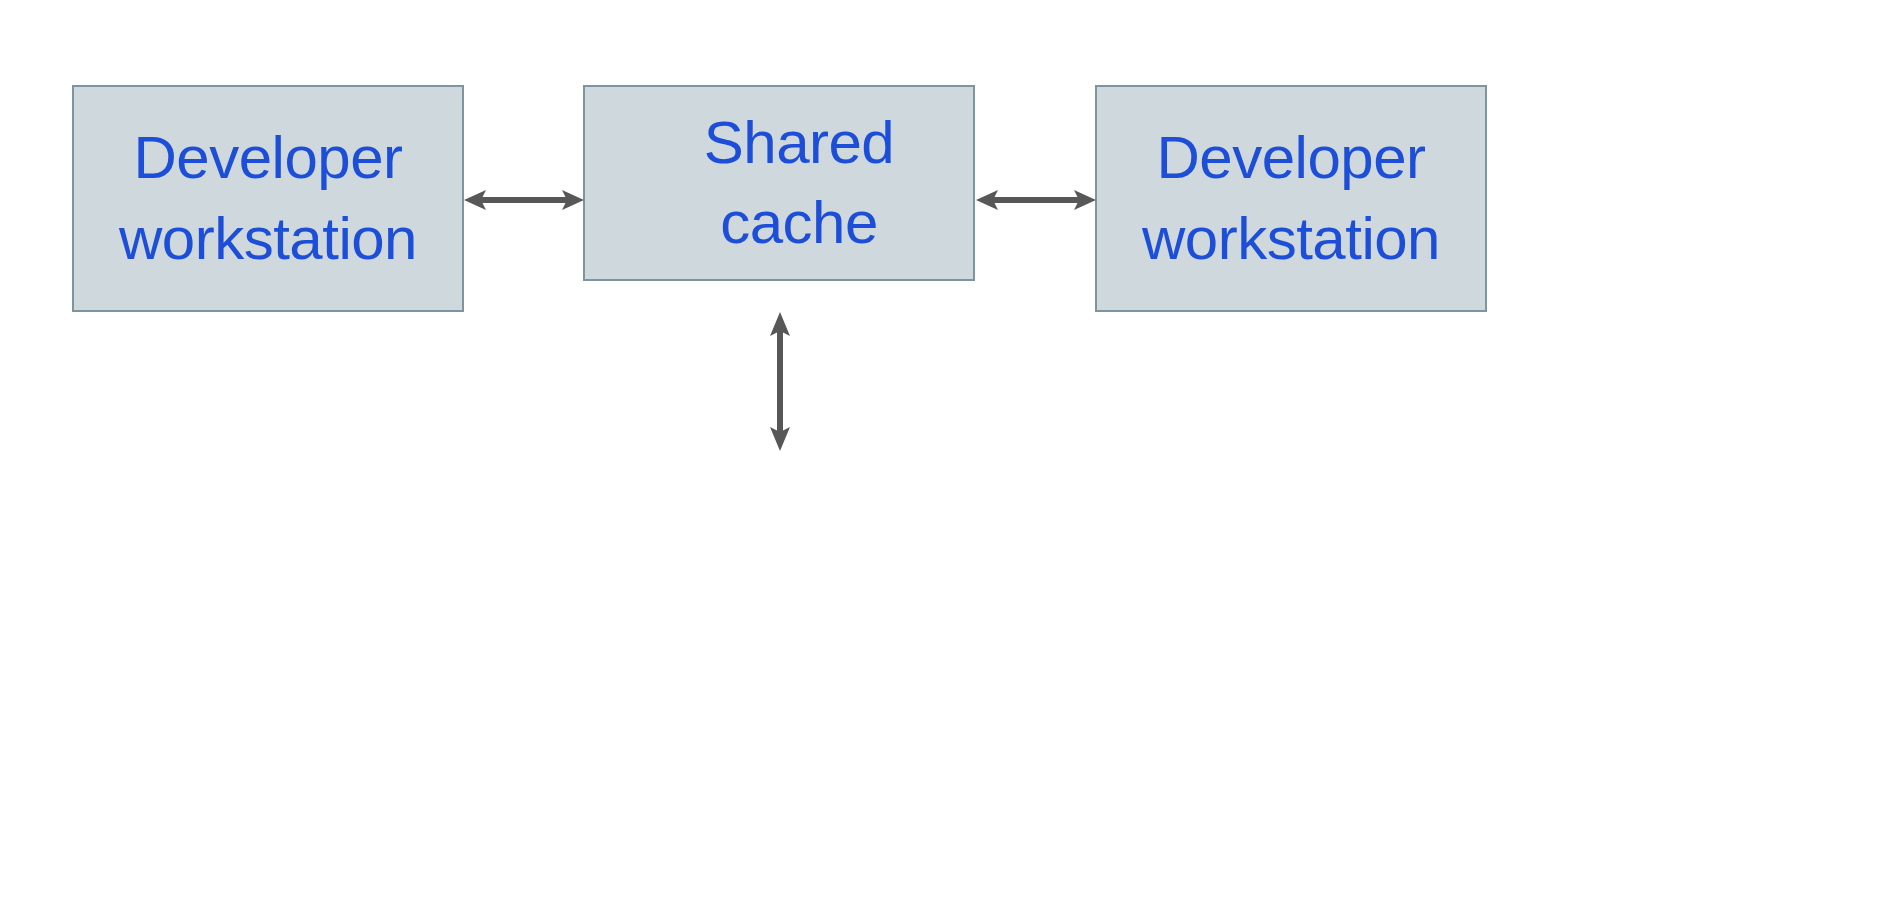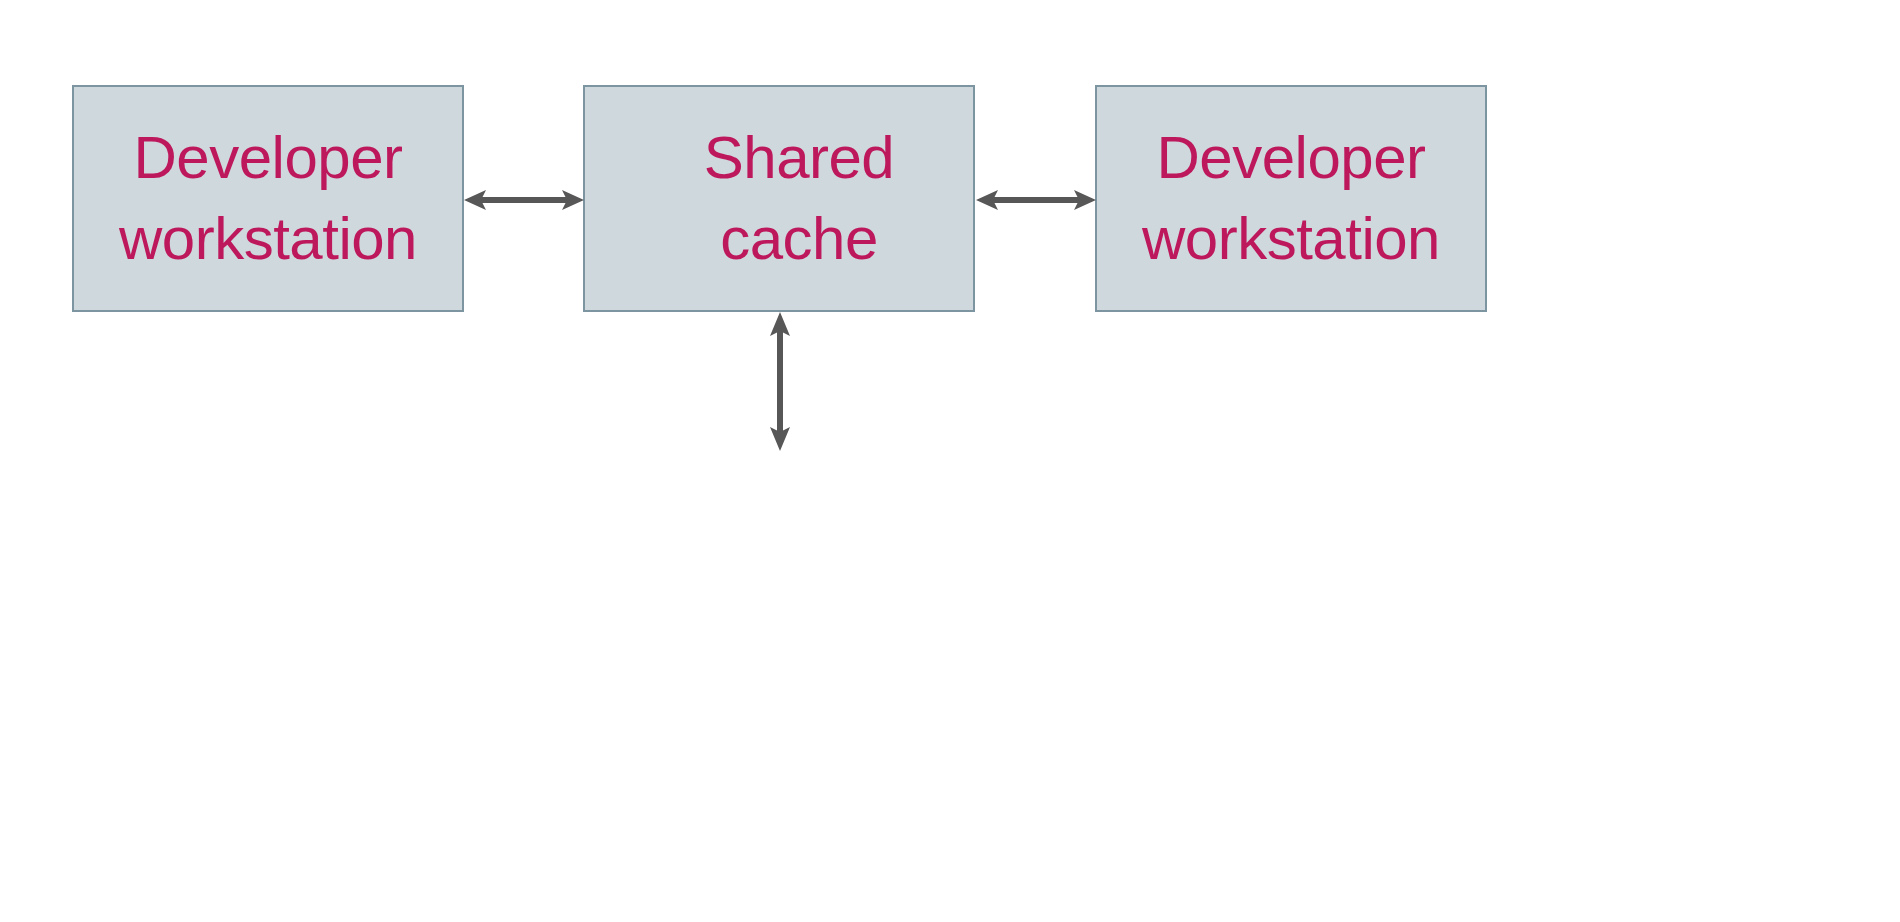--- a/index.html
+++ b/index.html
@@ -19,21 +19,21 @@
   }
   .node {
     position: absolute;
     box-sizing: border-box;
     background: #cfd8dc;
     border: 2px solid #7d94a1;
     display: flex;
     align-items: center;
     justify-content: center;
     text-align: center;
-    color: #be185d;
+    color: #1d4ed8;
     font-size: 60px;
     line-height: 1.34;
     letter-spacing: -0.5px;
     font-weight: 400;
     user-select: none;
   }
   .node .label {
     display: block;
     padding: 0 6px;
     white-space: pre-line;
@@ -41,21 +41,21 @@
   .edge {
     position: absolute;
     pointer-events: none;
   }
   .edge svg {
     display: block;
     overflow: visible;
   }
   
   #node-dev-left    { left: 72px;   top: 85px;  width: 392px; height: 227px; }
-  #node-shared      { left: 583px;  top: 85px;  width: 392px; height: 227px; padding-left: 40px; }
+  #node-shared      { left: 583px;  top: 85px;  width: 392px; height: 196px; padding-left: 40px; }
   #node-dev-right   { left: 1095px; top: 85px;  width: 392px; height: 227px; }
   #node-ci          { left: 583px;  top: 450px; width: 392px; height: 227px; }
 
   #edge-left        { left: 464px;  top: 178px; width: 120px; height: 44px; }
   #edge-right       { left: 976px;  top: 178px; width: 120px; height: 44px; }
   #edge-bottom      { left: 758px;  top: 312px; width: 44px;  height: 139px; }
 </style>
 </head>
 <body>
 

